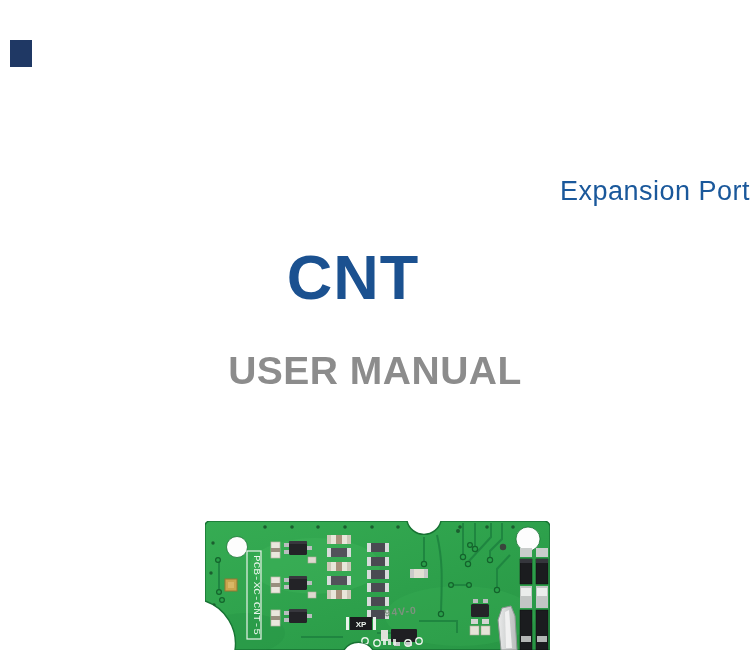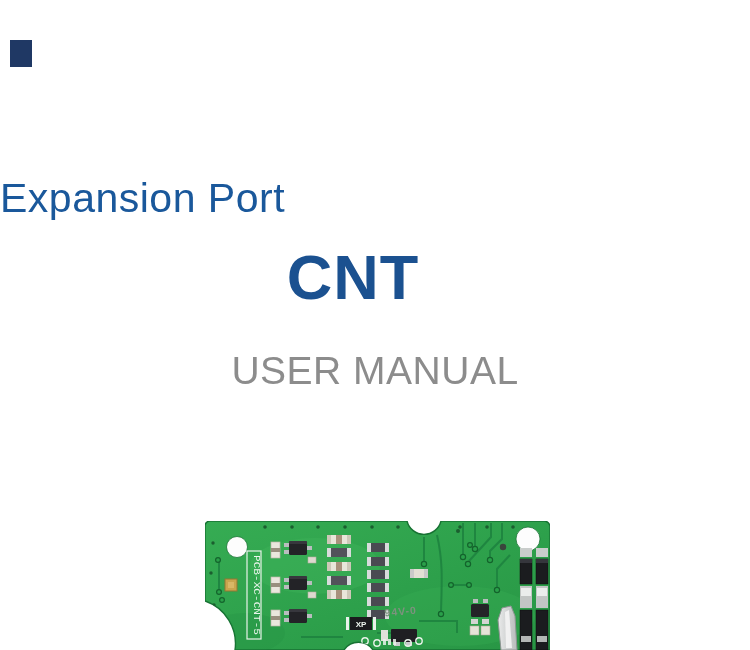--- a/index.html
+++ b/index.html
@@ -6,32 +6,32 @@
   body{
     width:750px;height:650px;overflow:hidden;background:#ffffff;
     font-family:"Liberation Sans", sans-serif;position:relative;
   }
   .page{position:absolute;inset:0;background:#ffffff;}
   .logo-square{
     position:absolute;left:10px;top:40px;width:22px;height:27px;
     background:#1F3864;
   }
   .title{
-    position:absolute;left:0;top:178px;width:750px;text-align:left;
-    font-size:41px;line-height:1;font-weight:400;color:#1A589B;
+    position:absolute;left:0;top:178px;width:750px;text-align:right;
+    font-size:27px;line-height:1;font-weight:400;color:#1A589B;
     letter-spacing:0.5px;
   }
   .product{
     position:absolute;left:0;top:246px;width:706px;text-align:center;
     font-size:63px;line-height:1;font-weight:700;color:#1B5190;
     letter-spacing:1px;
   }
   .subtitle{
     position:absolute;left:0;top:351px;width:750px;text-align:center;
-    font-size:39px;line-height:1;font-weight:400;color:#8C8C8C;
+    font-size:39px;line-height:1;font-weight:700;color:#8C8C8C;
     letter-spacing:0.5px;
   }
   .pcb-wrap{position:absolute;left:205px;top:521px;width:345px;height:129px;}
   svg{display:block;}
   svg text{font-family:"Liberation Sans", sans-serif;}
   .silk-mono{font-family:"Liberation Mono","DejaVu Sans Mono",monospace;}
 </style>
 </head>
 <body>
 

